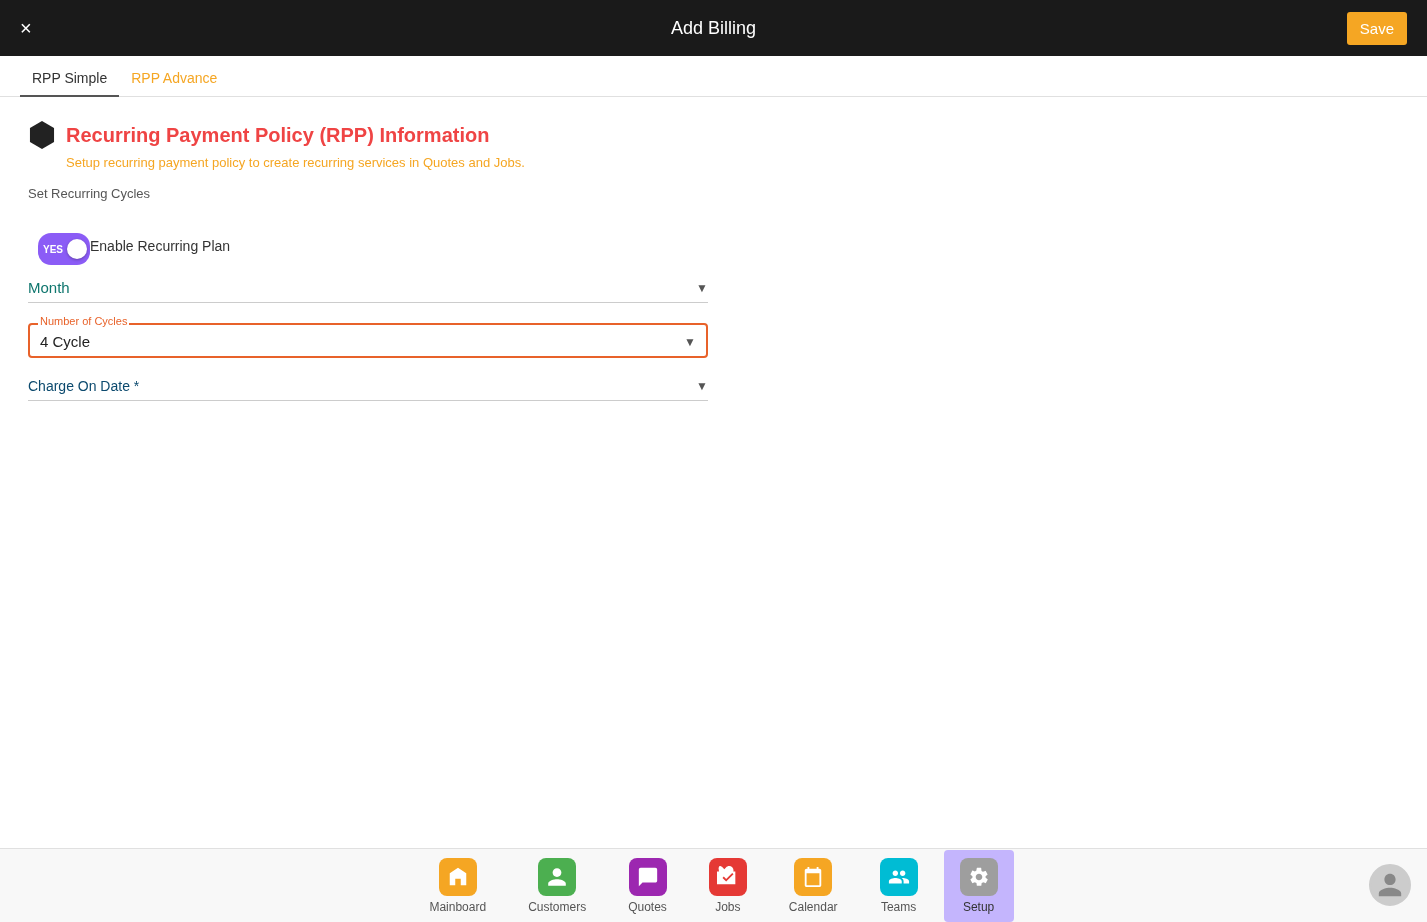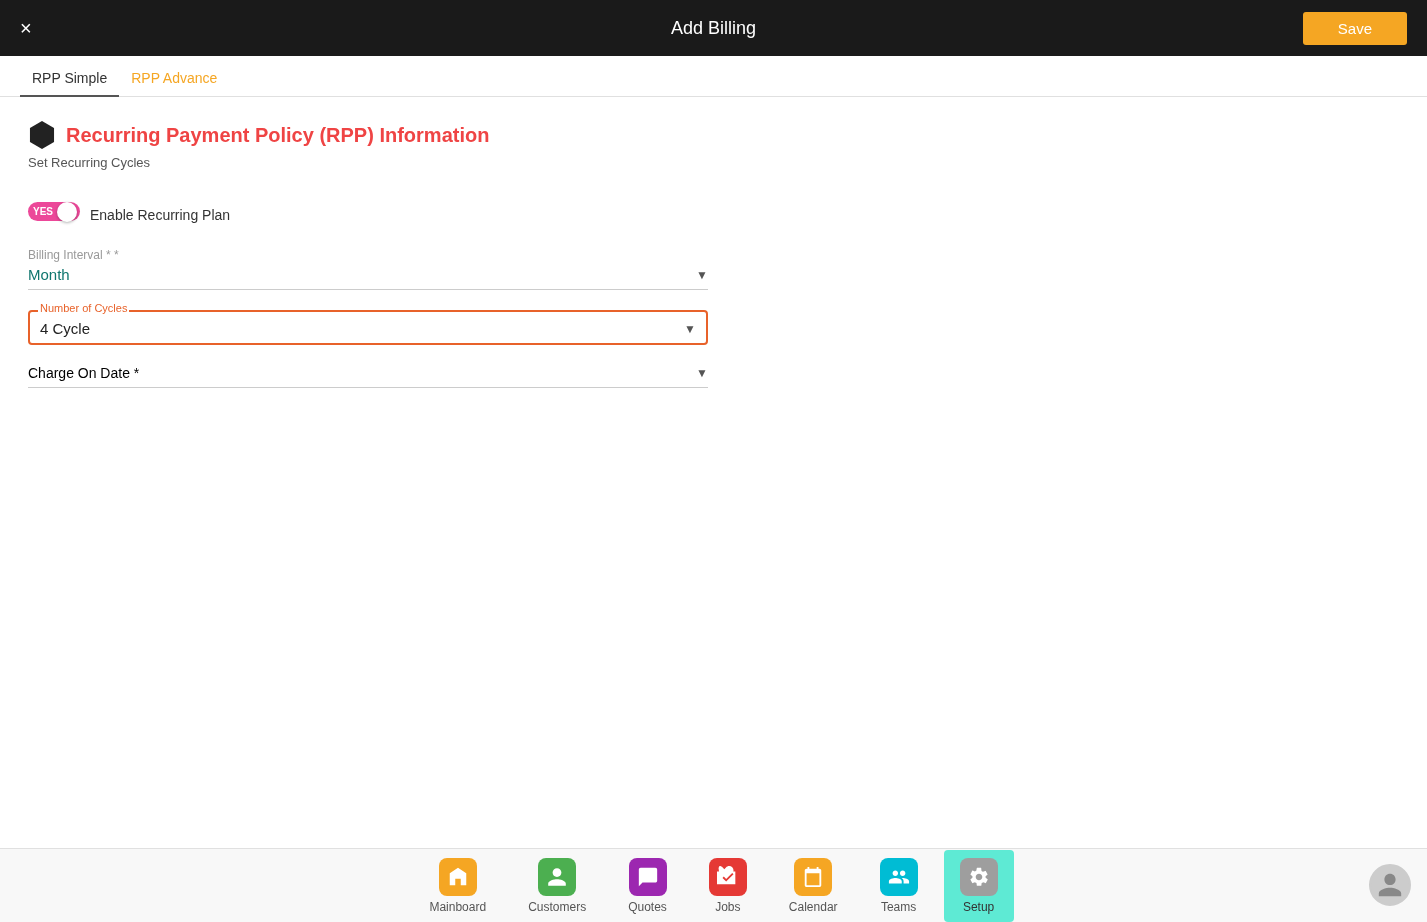--- a/index.html
+++ b/index.html
@@ -28,21 +28,21 @@
       background: none;
       border: none;
       line-height: 1;
     }
     .header-save {
       position: absolute;
       right: 20px;
       background: #f5a623;
       color: #fff;
       border: none;
-      padding: 8px 35px;
+      padding: 8px 13px;
       font-size: 15px;
       border-radius: 3px;
       cursor: pointer;
       font-weight: 500;
     }
 
     
     .tabs {
       display: flex;
       align-items: center;
@@ -110,26 +110,27 @@
       gap: 10px;
       margin-bottom: 20px;
     }
     .toggle {
       position: relative;
       width: 52px;
       height: 26px;
     }
     .toggle-track {
       width: 52px;
-      height: 19px;
-      background: #ec4899;
+      height: 32px;
+      background: #8b5cf6;
       border-radius: 13px;
       position: relative;
       display: flex;
       align-items: center;
+      margin-left: 10px;
     }
     .toggle-label-yes {
       position: absolute;
       left: 5px;
       color: #fff;
       font-size: 10px;
       font-weight: 700;
       z-index: 1;
     }
     .toggle-thumb {
@@ -173,21 +174,21 @@
       padding-bottom: 6px;
       border-bottom: 1px solid #ccc;
       cursor: pointer;
     }
     .form-select-value {
       font-size: 15px;
       color: #0f766e;
     }
     .form-select-placeholder {
       font-size: 14px;
-      color: #000000;
+      color: #0c4a6e;
     }
     .dropdown-arrow {
       font-size: 12px;
       color: #555;
     }
 
     
     .form-group-highlighted {
       margin-bottom: 20px;
       max-width: 680px;
@@ -234,21 +235,21 @@
       display: flex;
       flex-direction: column;
       align-items: center;
       gap: 4px;
       cursor: pointer;
       padding: 8px 16px;
       border-radius: 4px;
       min-width: 70px;
     }
     .nav-item.active {
-      background: #5eead4;
+      background: #c4b5fd;
     }
     .nav-icon {
       width: 38px;
       height: 38px;
       border-radius: 8px;
       display: flex;
       align-items: center;
       justify-content: center;
       font-size: 18px;
       color: #fff;
@@ -308,35 +309,35 @@
     <span>RPP Advance</span>
   </div>
 </div>
 
 <div class="main">
 
   <div class="section-header">
     <div class="hexagon"></div>
     <span class="section-title">Recurring Payment Policy (RPP) Information</span>
   </div>
+  <div class="section-subtitle">Setup recurring payment policy to create recurring services in Quotes and Jobs.</div>
   <div class="section-cycles-label">Set Recurring Cycles</div>
 
   <div class="toggle-row">
     <div class="toggle">
       <div class="toggle-track">
         <span class="toggle-label-yes">YES</span>
         <div class="toggle-thumb"></div>
       </div>
     </div>
     <span class="toggle-text">Enable Recurring Plan</span>
   </div>
 
 
   <div class="form-group">
-    <div class="form-label form-label-required">Billing Interval *</div>
     <div class="form-select">
       <span class="form-select-value">Month</span>
       <span class="dropdown-arrow">▼</span>
     </div>
   </div>
 
   <div class="form-group-highlighted">
     <div class="form-label-float">Number of Cycles</div>
     <div class="form-select-inner">
       <span class="form-select-inner-value">4 Cycle</span>

